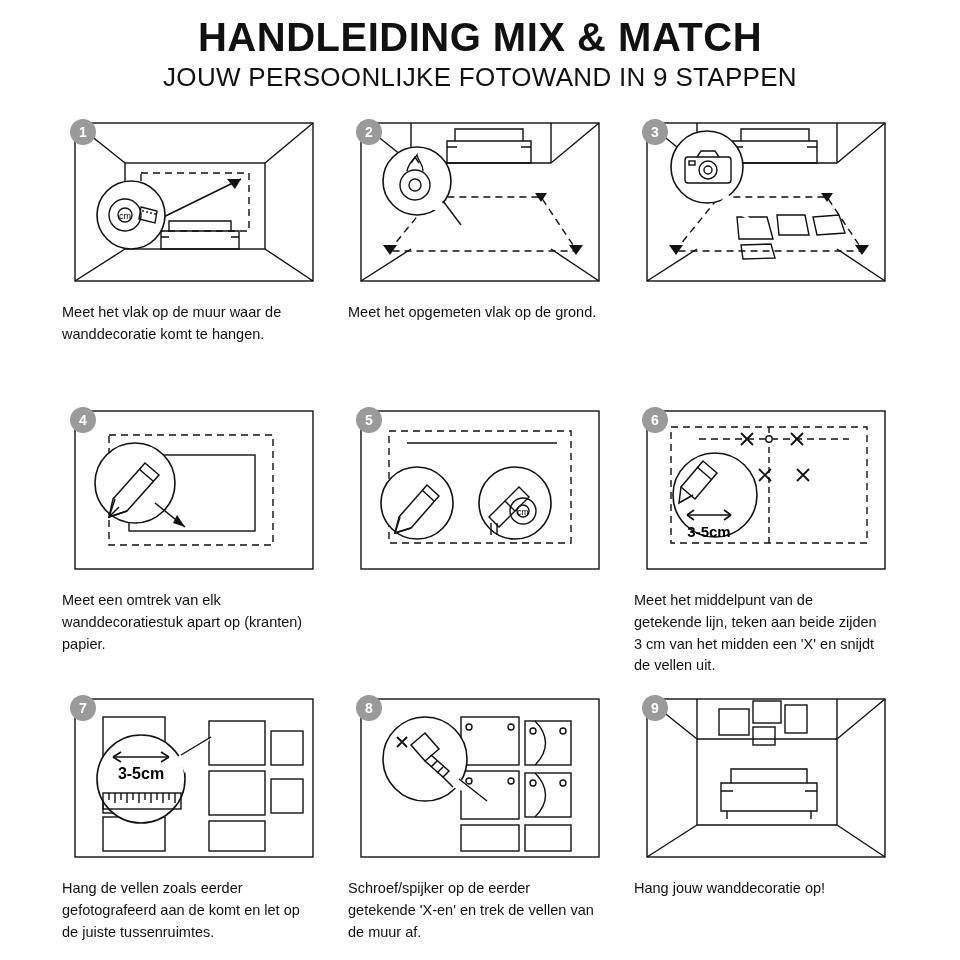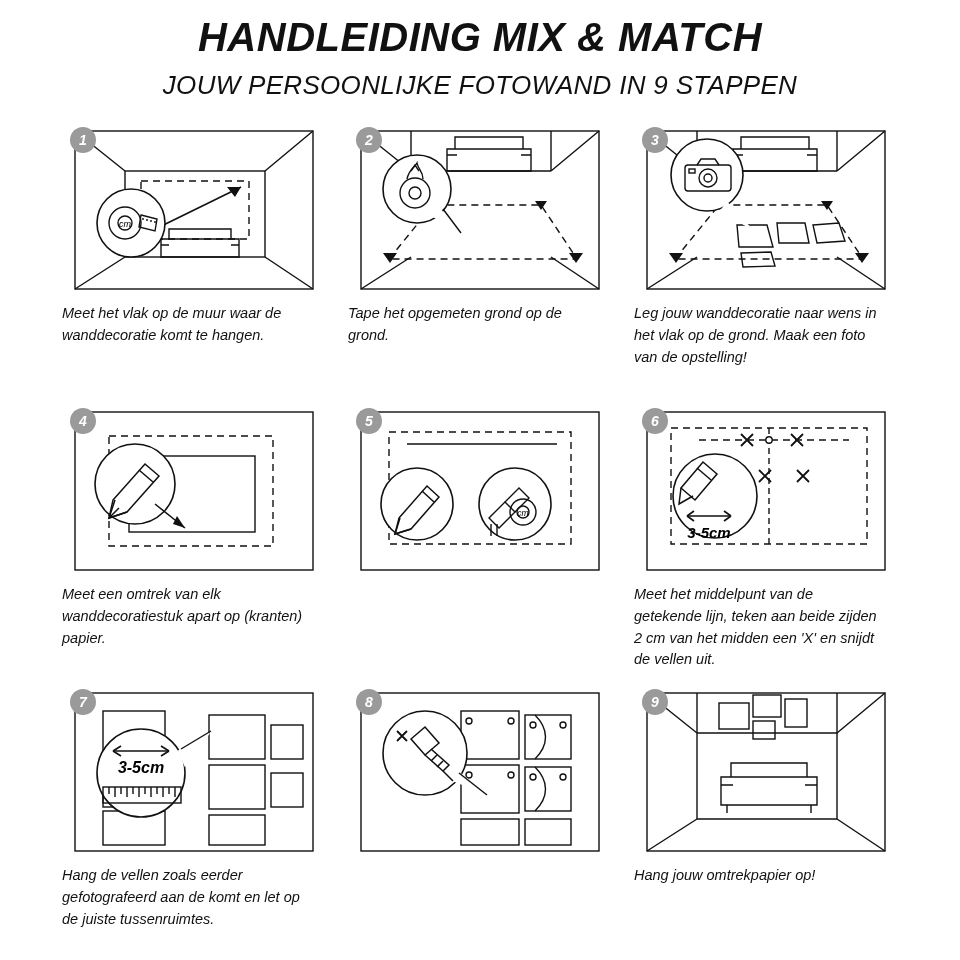--- a/index.html
+++ b/index.html
@@ -12,38 +12,37 @@
     height: 960px;
     font-family: "Liberation Sans", sans-serif;
     color: #111111;
     overflow: hidden;
   }
   .page {
     position: relative;
     width: 960px;
     height: 838px;
     box-sizing: border-box;
-    font-style: italic;
   }
   
   .header {
     text-align: center;
     padding-top: 16px;
   }
   .title {
     font-size: 40px;
     font-weight: bold;
     letter-spacing: 0.5px;
     line-height: 1.05;
   }
   .subtitle {
     font-size: 26px;
     font-weight: normal;
     letter-spacing: 0.3px;
-    margin-top: 12px;
+    margin-top: 4px;
   }
   
   .grid {
     margin-top: 18px;
     display: grid;
     grid-template-columns: repeat(3, 1fr);
     grid-template-rows: repeat(3, 1fr);
     column-gap: 22px;
     row-gap: 10px;
     padding: 0 62px;
@@ -73,21 +72,21 @@
     background: #9a9a9a;
     color: #ffffff;
     font-size: 14px;
     font-weight: bold;
     display: flex;
     align-items: center;
     justify-content: center;
     z-index: 3;
   }
   .caption {
-    margin-top: 2px;
+    margin-top: 9px;
     font-size: 14.5px;
     line-height: 1.5;
     max-width: 250px;
   }
 </style>
 </head>
 <body>
 
 <div class="page">
 
@@ -161,21 +160,21 @@
             <g fill="none" stroke="#111" stroke-width="1.4">
               <circle cx="60" cy="74" r="15"></circle>
               <circle cx="60" cy="74" r="6"></circle>
               <path d="M52 60 c2 -10 8 -12 10 -16 c1 6 6 8 6 16"></path>
               <path d="M56 52 l4 -6 l4 6"></path>
             </g>
           </g>
         </svg>
         <div class="badge">2</div>
       </div>
-      <div class="caption">Tape het opgemeten grond op de grond.</div>
+      <div class="caption">Meet het opgemeten vlak op de grond.</div>
     </div>
 
     <div class="step">
       <div class="illus">
         <svg viewBox="0 0 250 182" xmlns="http://www.w3.org/2000/svg">
           <g fill="none" stroke="#111" stroke-width="1.4">
             <rect x="6" y="12" width="238" height="158"></rect>
             <path d="M6 12 L56 52 M244 12 L196 52 M6 170 L56 138 M244 170 L196 138"></path>
             <path d="M56 12 v40 M196 12 v40 M56 52 h140"></path>
             <path d="M92 30 h84 v22 h-84 z"></path>
@@ -202,21 +201,20 @@
               <rect x="44" y="46" width="46" height="26" rx="3"></rect>
               <path d="M56 46 l4 -6 h14 l4 6"></path>
               <circle cx="67" cy="59" r="9"></circle>
               <circle cx="67" cy="59" r="4"></circle>
               <rect x="48" y="50" width="6" height="4"></rect>
             </g>
           </g>
         </svg>
         <div class="badge">3</div>
       </div>
-      <div class="caption">Leg jouw wanddecoratie naar wens in het vlak op de grond. Maak een foto van de opstelling!</div>
     </div>
 
     <div class="step">
       <div class="illus">
         <svg viewBox="0 0 250 182" xmlns="http://www.w3.org/2000/svg">
           <g fill="none" stroke="#111" stroke-width="1.4">
             <rect x="6" y="12" width="238" height="158"></rect>
 
             <rect x="40" y="36" width="164" height="110" stroke-dasharray="7 5"></rect>
             <rect x="60" y="56" width="126" height="76"></rect>
@@ -299,21 +297,21 @@
             </g>
             <g stroke="#111" stroke-width="1.6" fill="none">
               <path d="M46 116 h44"></path>
               <path d="M46 116 l7 -5 M46 116 l7 5 M90 116 l-7 -5 M90 116 l-7 5"></path>
             </g>
           </g>
           <text x="68" y="138" font-family="Liberation Sans, sans-serif" font-size="15" font-weight="bold" text-anchor="middle">3-5cm</text>
         </svg>
         <div class="badge">6</div>
       </div>
-      <div class="caption">Meet het middelpunt van de getekende lijn, teken aan beide zijden 2 cm van het midden een 'X' en snijdt de vellen uit.</div>
+      <div class="caption">Meet het middelpunt van de getekende lijn, teken aan beide zijden 3 cm van het midden een 'X' en snijdt de vellen uit.</div>
     </div>
 
     <div class="step">
       <div class="illus">
         <svg viewBox="0 0 250 182" xmlns="http://www.w3.org/2000/svg">
           <g fill="none" stroke="#111" stroke-width="1.4">
             <rect x="6" y="12" width="238" height="158"></rect>
 
             <rect x="34" y="30" width="62" height="46"></rect>
             <rect x="34" y="80" width="62" height="46"></rect>
@@ -381,20 +379,21 @@
             <g fill="none" stroke="#111" stroke-width="1.5">
               <path d="M56 58 l14 -12 l14 16 l-14 12 z"></path>
               <path d="M70 74 l18 16 l6 -6 l-18 -16"></path>
               <path d="M76 80 l6 -6 M82 86 l6 -6"></path>
               <path d="M88 90 l10 10"></path>
             </g>
           </g>
         </svg>
         <div class="badge">8</div>
       </div>
+      <div class="caption">Schroef/spijker op de eerder getekende 'X-en' en trek de vellen van de muur af.</div>
     </div>
 
     <div class="step">
       <div class="illus">
         <svg viewBox="0 0 250 182" xmlns="http://www.w3.org/2000/svg">
           <g fill="none" stroke="#111" stroke-width="1.4">
             <rect x="6" y="12" width="238" height="158"></rect>
             <path d="M6 12 L56 52 M244 12 L196 52 M6 170 L56 138 M244 170 L196 138"></path>
             <path d="M56 12 v40 M196 12 v40 M56 52 h140 M56 138 h140 M56 52 v86 M196 52 v86"></path>
 
@@ -404,17 +403,17 @@
             <rect x="112" y="40" width="22" height="18"></rect>
 
             <path d="M80 96 h96 v28 h-96 z"></path>
             <path d="M90 96 v-14 h76 v14"></path>
             <path d="M80 104 h12 M164 104 h12"></path>
             <path d="M86 124 v8 M170 124 v8"></path>
           </g>
         </svg>
         <div class="badge">9</div>
       </div>
-      <div class="caption">Hang jouw omtrekpapier op!</div>
+      <div class="caption">Hang jouw wanddecoratie op!</div>
     </div>
 
   </div>
 </div>
 
 </body></html>

